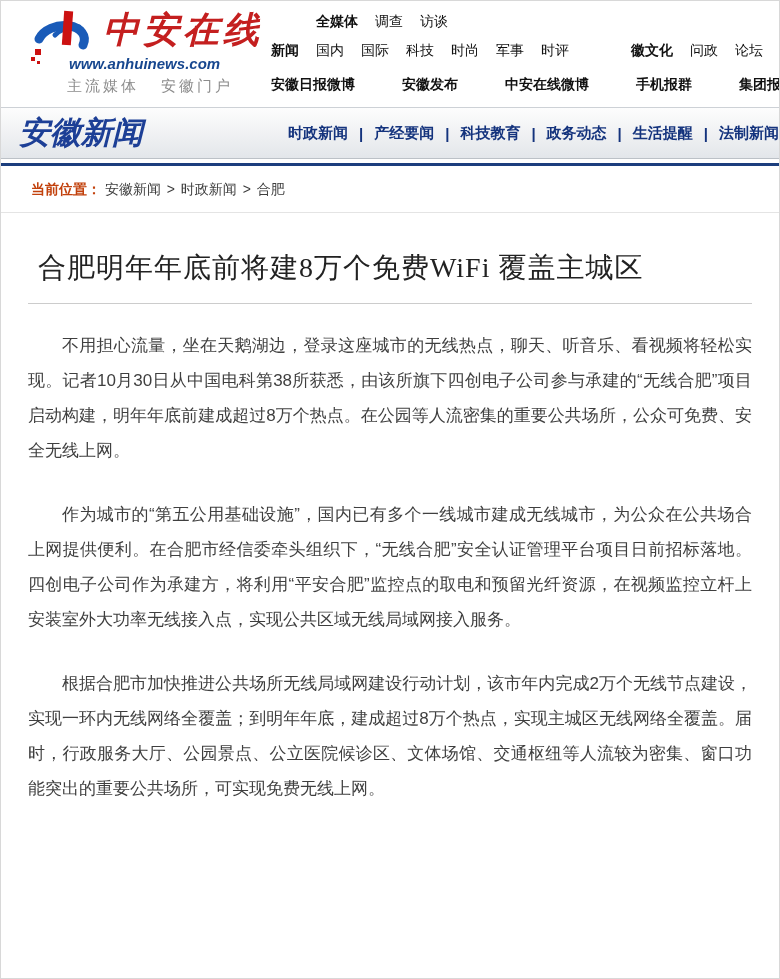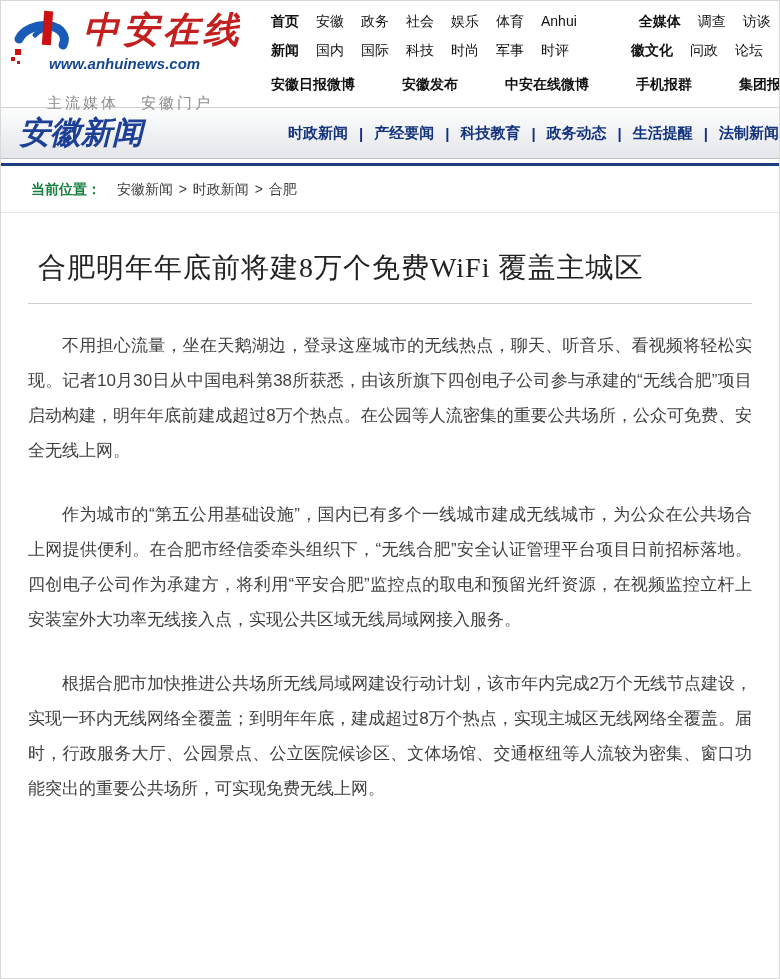--- a/index.html
+++ b/index.html
@@ -5,33 +5,33 @@
   * { box-sizing: border-box; }
   html, body { margin: 0; padding: 0; background: #ffffff; }
   body { font-family: "Liberation Sans", sans-serif; }
   .page {
     width: 780px; height: 979px; margin: 0 auto;
     border: 1px solid #d8d8d8; background: #ffffff; overflow: hidden;
   }
 
   
   .header { position: relative; height: 106px; background: #ffffff; }
-  .logo-block { position: absolute; left: 4px; top: 4px; width: 258px; }
+  .logo-block { position: absolute; left: 24px; top: 4px; width: 258px; }
   .logo-top { display: flex; align-items: flex-start; }
   .logo-swoosh { width: 78px; height: 62px; flex: 0 0 auto; }
   .brand-cn {
     font-family: "Liberation Serif", serif;
     font-size: 36px; font-weight: bold; font-style: italic;
     color: #c41f1f; letter-spacing: 4px; line-height: 50px; white-space: nowrap;
   }
   .brand-url {
     margin-left: 44px; margin-top: -12px;
     color: #17478f; font-weight: bold; font-style: italic; font-size: 15px;
   }
-  .logo-tagline { margin: 22px 0 0 42px; color: #8c8c8c; font-size: 15px; letter-spacing: 3px; }
+  .logo-tagline { margin: 5px 0 0 42px; color: #8c8c8c; font-size: 15px; letter-spacing: 3px; }
   .logo-tagline span { margin-right: 22px; }
 
   .top-nav { position: absolute; left: 270px; top: 12px; right: 8px; font-size: 14px; color: #111; }
   .nav-row { display: flex; align-items: center; margin-bottom: 11px; white-space: nowrap; }
   .nav-group-left { display: flex; }
   .nav-group-left .nav-item { margin-right: 17px; }
   .nav-group-right { display: flex; margin-left: 28px; }
   .nav-group-right .nav-item { margin-left: 17px; }
   .nav-item { cursor: pointer; }
   .nav-item.strong { font-weight: bold; }
@@ -48,21 +48,21 @@
     font-family: "Liberation Serif", serif; font-style: italic; font-weight: bold;
     font-size: 31px; color: #1d3f96; white-space: nowrap;
   }
   .channel-sub { font-style: italic; font-weight: bold; font-size: 17px; color: #2b2b2b; margin-left: 20px; white-space: nowrap; }
   .channel-nav { margin-left: auto; display: flex; align-items: center; color: #14337d; font-weight: bold; font-size: 15px; white-space: nowrap; }
   .channel-nav .sep { margin: 0 11px; color: #14337d; }
   .navy-rule { height: 3px; background: #1c3e7e; margin-top: 4px; }
 
   
   .breadcrumb { padding: 15px 0 13px 30px; border-bottom: 1px solid #e4e4e4; font-size: 14px; color: #3d3d3d; }
-  .crumb-label { color: #15803d; font-weight: bold; margin-right: 12px; }
+  .crumb-label { color: #c2410c; font-weight: bold; }
   .crumb-link { cursor: pointer; }
   .crumb-sep { margin: 0 2px; }
 
   
   .article { padding: 0 27px; }
   .article-title {
     font-family: "Liberation Serif", serif;
     text-align: left; font-size: 28px; font-weight: 500; color: #222222;
     margin: 36px 10px 0; letter-spacing: 1px;
   }
@@ -95,29 +95,20 @@
         <div class="brand-cn">中安在线</div>
       </div>
       <div class="brand-url">www.anhuinews.com</div>
       <div class="logo-tagline">
         <span>主流媒体</span><span>安徽门户</span>
       </div>
     </div>
 
     <div class="top-nav">
       <div class="nav-row">
-        <div class="nav-group-left">
-          <span class="nav-item strong">首页</span>
-          <span class="nav-item">安徽</span>
-          <span class="nav-item">政务</span>
-          <span class="nav-item">社会</span>
-          <span class="nav-item">娱乐</span>
-          <span class="nav-item">体育</span>
-          <span class="nav-item">Anhui</span>
-        </div>
         <div class="nav-group-right">
           <span class="nav-item strong">全媒体</span>
           <span class="nav-item">调查</span>
           <span class="nav-item">访谈</span>
 
         </div>
       </div>
       <div class="nav-row">
         <div class="nav-group-left">
           <span class="nav-item strong">新闻</span>

